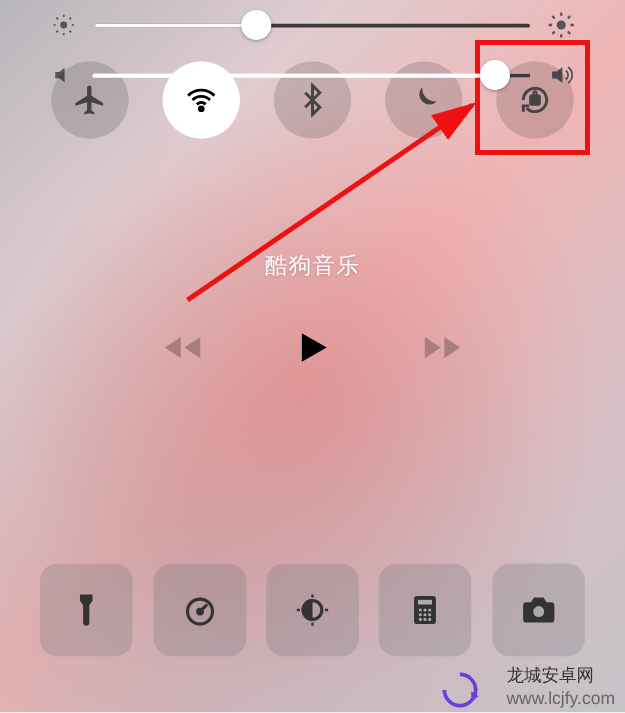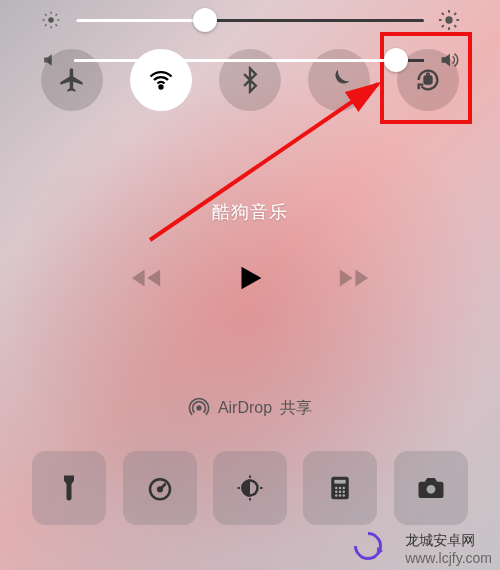--- a/index.html
+++ b/index.html
@@ -21,21 +21,21 @@
 .media-row svg{width:34px;height:34px;color:#444}
 .media-row .play svg{color:#000}
 .media-row .dim svg{color:rgba(0,0,0,.25)}
 .vol-row{top:330px;height:40px;padding:0 40px;box-sizing:border-box;display:flex;align-items:center}
 .airdrop-row{top:388px;height:40px;justify-content:center;color:#555;font-size:16px;gap:8px}
 .airdrop-row svg{width:22px;height:22px}
 .shortcut-row{top:448px;height:80px;padding:0 24px;box-sizing:border-box}
 .shortcut{width:74px;height:74px;border-radius:14px;background:rgba(120,120,125,.28);display:flex;align-items:center;justify-content:center;color:#333}
 .shortcut svg{width:30px;height:30px}
 .arrow{position:absolute;left:0;top:0;pointer-events:none}
-.wm{position:absolute;right:8px;bottom:4px;display:flex;align-items:flex-start;gap:23px;color:#333;font-size:14px}
+.wm{position:absolute;right:8px;bottom:4px;display:flex;align-items:flex-end;gap:23px;color:#333;font-size:14px}
 .wm .logo{width:22px;height:22px;border-radius:50%;border:3px solid #6a3fd8;border-left-color:transparent;transform:rotate(45deg);position:relative}
 .wm .logo::after{content:"";position:absolute;right:-4px;top:2px;width:0;height:0;border-left:6px solid #6a3fd8;border-top:4px solid transparent;border-bottom:4px solid transparent;transform:rotate(-45deg)}
 .wm small{display:block;font-size:14px;color:#666}
 </style>
 </head>
 <body>
 
 <div class="stage">
   <div class="bg-blur"></div>
 
@@ -136,29 +136,20 @@
       <div style="position:absolute;right:0;top:0;bottom:0;width:8%;background:#3a3a3a"></div>
       <div class="thumb" style="left:92%"></div>
     </div>
     <svg class="cap" viewBox="0 0 24 24" fill="currentColor" style="width:22px;height:22px;color:#555">
         <path d="M4 9v6h4l5 4V5L8 9H4z"></path>
         <path d="M16 8c1.3 1 2 2.4 2 4s-.7 3-2 4" fill="none" stroke="currentColor" stroke-width="1.6"></path>
         <path d="M18 5c2.2 1.6 3.5 4 3.5 7s-1.3 5.4-3.5 7" fill="none" stroke="currentColor" stroke-width="1.6"></path>
       </svg>
   </div>
 
-  <div class="row airdrop-row">
-    <svg viewBox="0 0 24 24" fill="none" stroke="currentColor" stroke-width="1.8">
-        <circle cx="12" cy="12" r="2" fill="currentColor"></circle>
-        <path d="M7 17a7 7 0 1 1 10 0"></path>
-        <path d="M4.5 19.5a10.5 10.5 0 1 1 15 0"></path>
-      </svg>
-    <span>AirDrop</span>
-    <span>共享</span>
-  </div>
 
   <div class="row shortcut-row">
     <div class="shortcut">
       <svg viewBox="0 0 24 24" fill="currentColor">
           <path d="M8 2h8v4l-2 3v11a2 2 0 0 1-4 0V9L8 6V2z"></path>
         </svg>
     </div>
     <div class="shortcut">
       <svg viewBox="0 0 24 24" fill="none" stroke="currentColor" stroke-width="2">
           <circle cx="12" cy="13" r="8"></circle>

